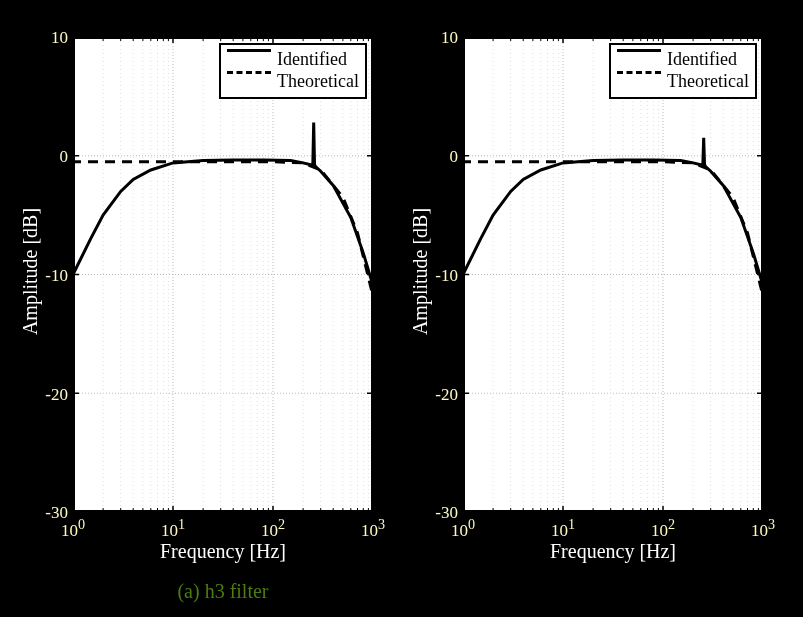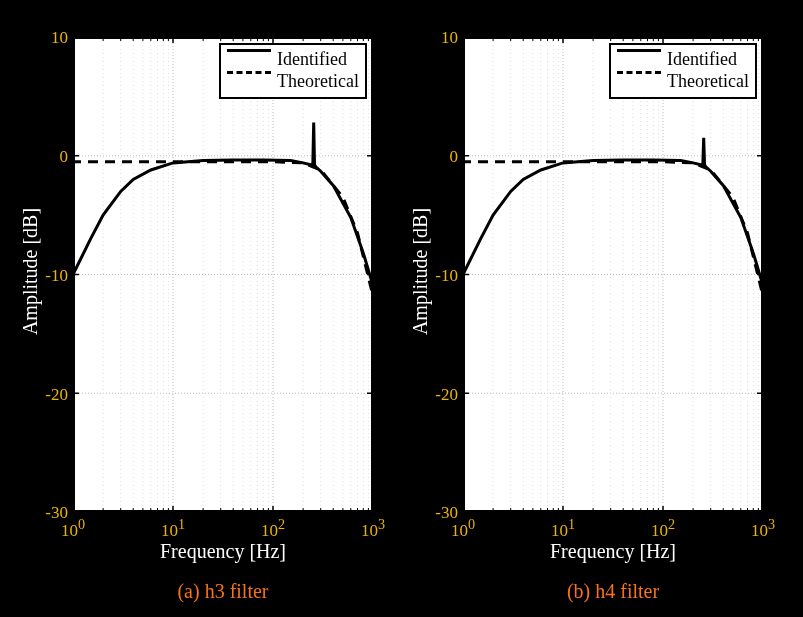--- a/index.html
+++ b/index.html
@@ -20,28 +20,28 @@
   }
   svg { display: block; }
   .axis-label {
     position: absolute;
     color: #fff;
     font-size: 20px;
     font-family: "Times New Roman", serif;
   }
   .tick-label {
     position: absolute;
-    color: #eab308;
+    color: #fef9c3;
     font-size: 17px;
     font-family: "Times New Roman", serif;
     text-align: center;
   }
   .subfig-label {
     position: absolute;
-    color: #f97316;
+    color: #4d7c0f;
     font-size: 20px;
     font-family: "Times New Roman", serif;
     text-align: center;
     width: 100%;
   }
   .legend-box {
     position: absolute;
     background: #fff;
     border: 2px solid #000;
     font-size: 18px;
@@ -379,17 +379,14 @@
   <div class="tick-label" style="left:648px; top:516px; width:30px;">
     <span>10</span><sup>2</sup>
   </div>
   <div class="tick-label" style="left:748px; top:516px; width:30px;">
     <span>10</span><sup>3</sup>
   </div>
 
   <div class="axis-label" style="left:463px; top:540px; width:300px; text-align:center;">Frequency [Hz]</div>
   <div class="axis-label" style="left:350px; top:260px; width:140px; text-align:center; transform:rotate(-90deg); transform-origin:center;">Amplitude [dB]</div>
 
-  <div class="subfig-label" style="left:463px; top:580px; width:300px;">
-    <span>(b) h4 filter</span>
-  </div>
 
 </div>
 
 </body></html>

